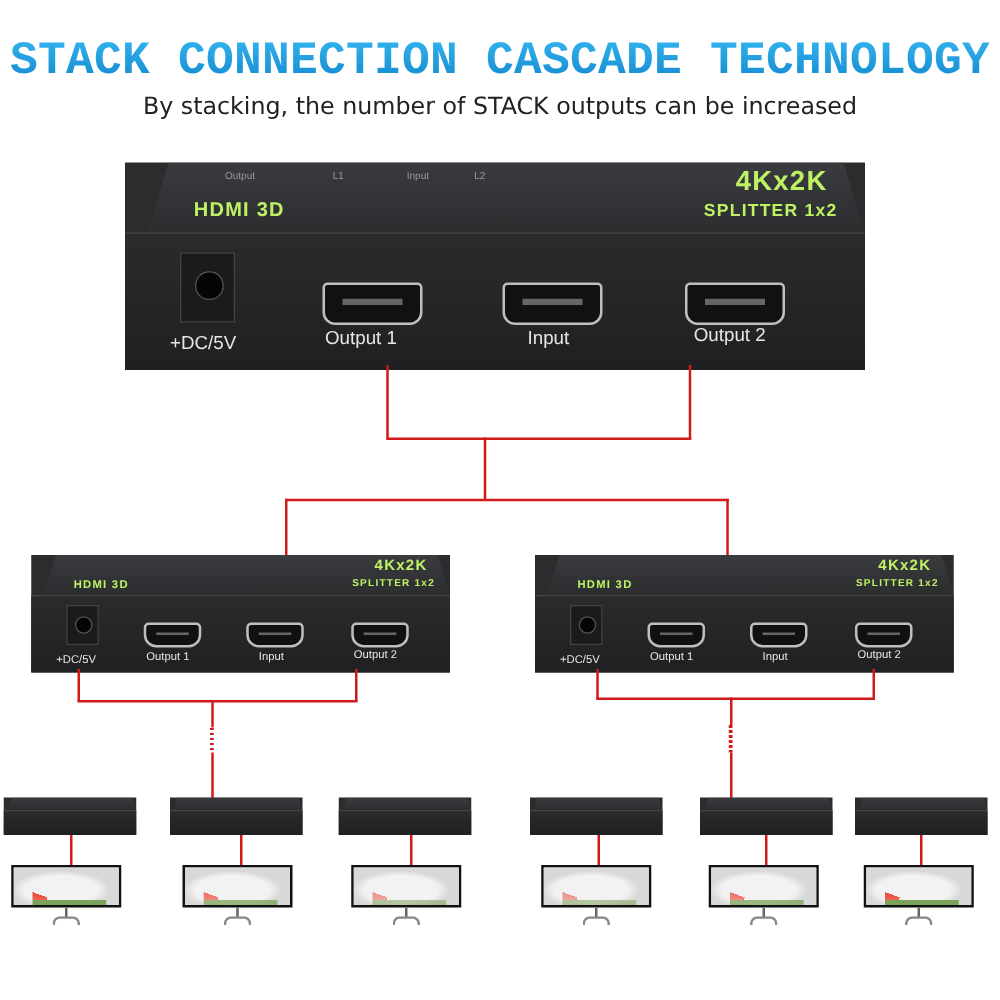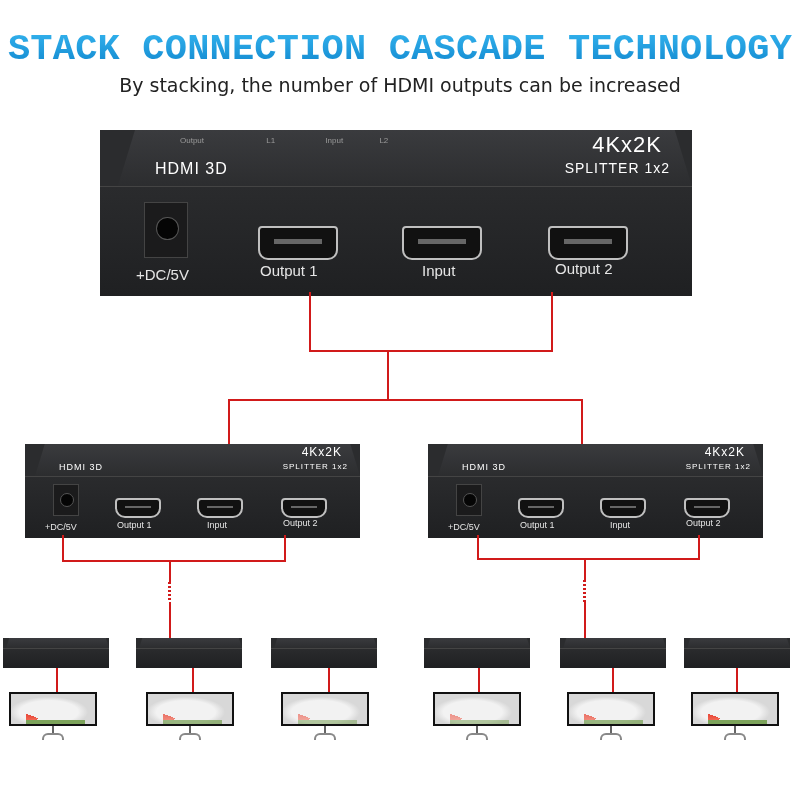--- a/index.html
+++ b/index.html
@@ -5,41 +5,41 @@
   html, body { margin: 0; padding: 0; background: #ffffff; }
   body { width: 800px; height: 800px; position: relative; overflow: hidden; font-family: "DejaVu Sans", sans-serif; }
   .title { position: absolute; left: 0; top: 28px; width: 800px; text-align: center; font-family: Liberation Mono, monospace; font-weight: bold; font-size: 37px; letter-spacing: 0.2px; color: #1a9ce0; background: linear-gradient(#36b6f0, #0e84cc); -webkit-background-clip: text; background-clip: text; -webkit-text-fill-color: transparent; }
   .subtitle { position: absolute; left: 0; top: 74px; width: 800px; text-align: center; font-family: "DejaVu Sans", sans-serif; font-size: 19px; color: #222; }
   .line { position: absolute; background: #d11a1a; }
   .dots { position: absolute; width: 3px; background: repeating-linear-gradient(#d11a1a 0 2px, transparent 2px 4px); }
 
   .splitter { position: absolute; background: #2b2c2e; }
   .splitter .top { position: absolute; left: 3%; right: 0; top: 0; height: 34%; background: linear-gradient(#3a3b3e, #2c2d2f); clip-path: polygon(3% 0, 97% 0, 100% 100%, 0 100%); }
   .splitter .front { position: absolute; left: 0; right: 0; top: 34%; bottom: 0; background: linear-gradient(#2a2b2d, #1f2022); border-top: 1px solid #444; }
-  .splitter .brand { position: absolute; color: #ffffff; font-family: "Liberation Sans", sans-serif; font-weight: normal; letter-spacing: 1px; }
+  .splitter .brand { position: absolute; color: #bef264; font-family: "Liberation Sans", sans-serif; font-weight: bold; letter-spacing: 1px; }
   .splitter .leds { position: absolute; color: #9a9a9a; font-family: "Liberation Sans", sans-serif; }
   .port { position: absolute; background: #111; border: 2px solid #bfbfbf; border-radius: 4px 4px 10px 10px; box-sizing: border-box; }
   .port::after { content: ""; position: absolute; left: 18%; right: 18%; top: 35%; height: 18%; background: #666; }
   .dc { position: absolute; background: #1b1b1c; border: 1px solid #444; box-sizing: border-box; }
   .dc::after { content: ""; position: absolute; left: 25%; top: 25%; width: 50%; height: 40%; border-radius: 50%; background: #050505; border: 1px solid #555; }
   .plabel { position: absolute; color: #e6e6e6; font-family: "Liberation Sans", sans-serif; text-align: center; white-space: nowrap; }
 
   .monitor { position: absolute; }
   .screen { position: absolute; left: 0; top: 0; right: 0; bottom: 14px; background: #111; padding: 2px; box-sizing: border-box; }
   .screen .img { width: 100%; height: 100%; background: radial-gradient(ellipse at 45% 60%, #f2f2f2 0 45%, #d8d8d8 60%), #eee; position: relative; overflow: hidden; }
   .screen .melon { position: absolute; left: 18%; top: 20%; width: 70%; height: 65%; background: conic-gradient(from 200deg at 20% 90%, #e94a3b 0deg, #f26a55 50deg, #e94a3b 90deg, transparent 90deg); border-bottom: 5px solid #7ca35a; }
   .stand { position: absolute; left: 38%; width: 24%; bottom: 0; height: 14px; }
   .stand::before { content: ""; position: absolute; left: 45%; width: 10%; top: 0; height: 8px; background: #666; }
   .stand::after { content: ""; position: absolute; left: 0; right: 0; bottom: 0; height: 5px; border: 2px solid #888; border-bottom: 0; border-radius: 6px 6px 0 0; }
 </style>
 </head>
 <body>
 
 <div class="title">STACK CONNECTION CASCADE TECHNOLOGY</div>
-<div class="subtitle">By stacking, the number of HDMI outputs can be increased</div>
+<div class="subtitle">By stacking, the number of STACK outputs can be increased</div>
 
 <div class="splitter" style="left:100px;top:130px;width:592px;height:166px;">
   <div class="top"></div>
   <div class="front"></div>
   <div class="leds" style="left:80px;top:6px;font-size:8px;">
     <span>Output</span>
     <span style="margin-left:60px">L1</span>
     <span style="margin-left:48px">Input</span>
     <span style="margin-left:34px">L2</span>
   </div>

